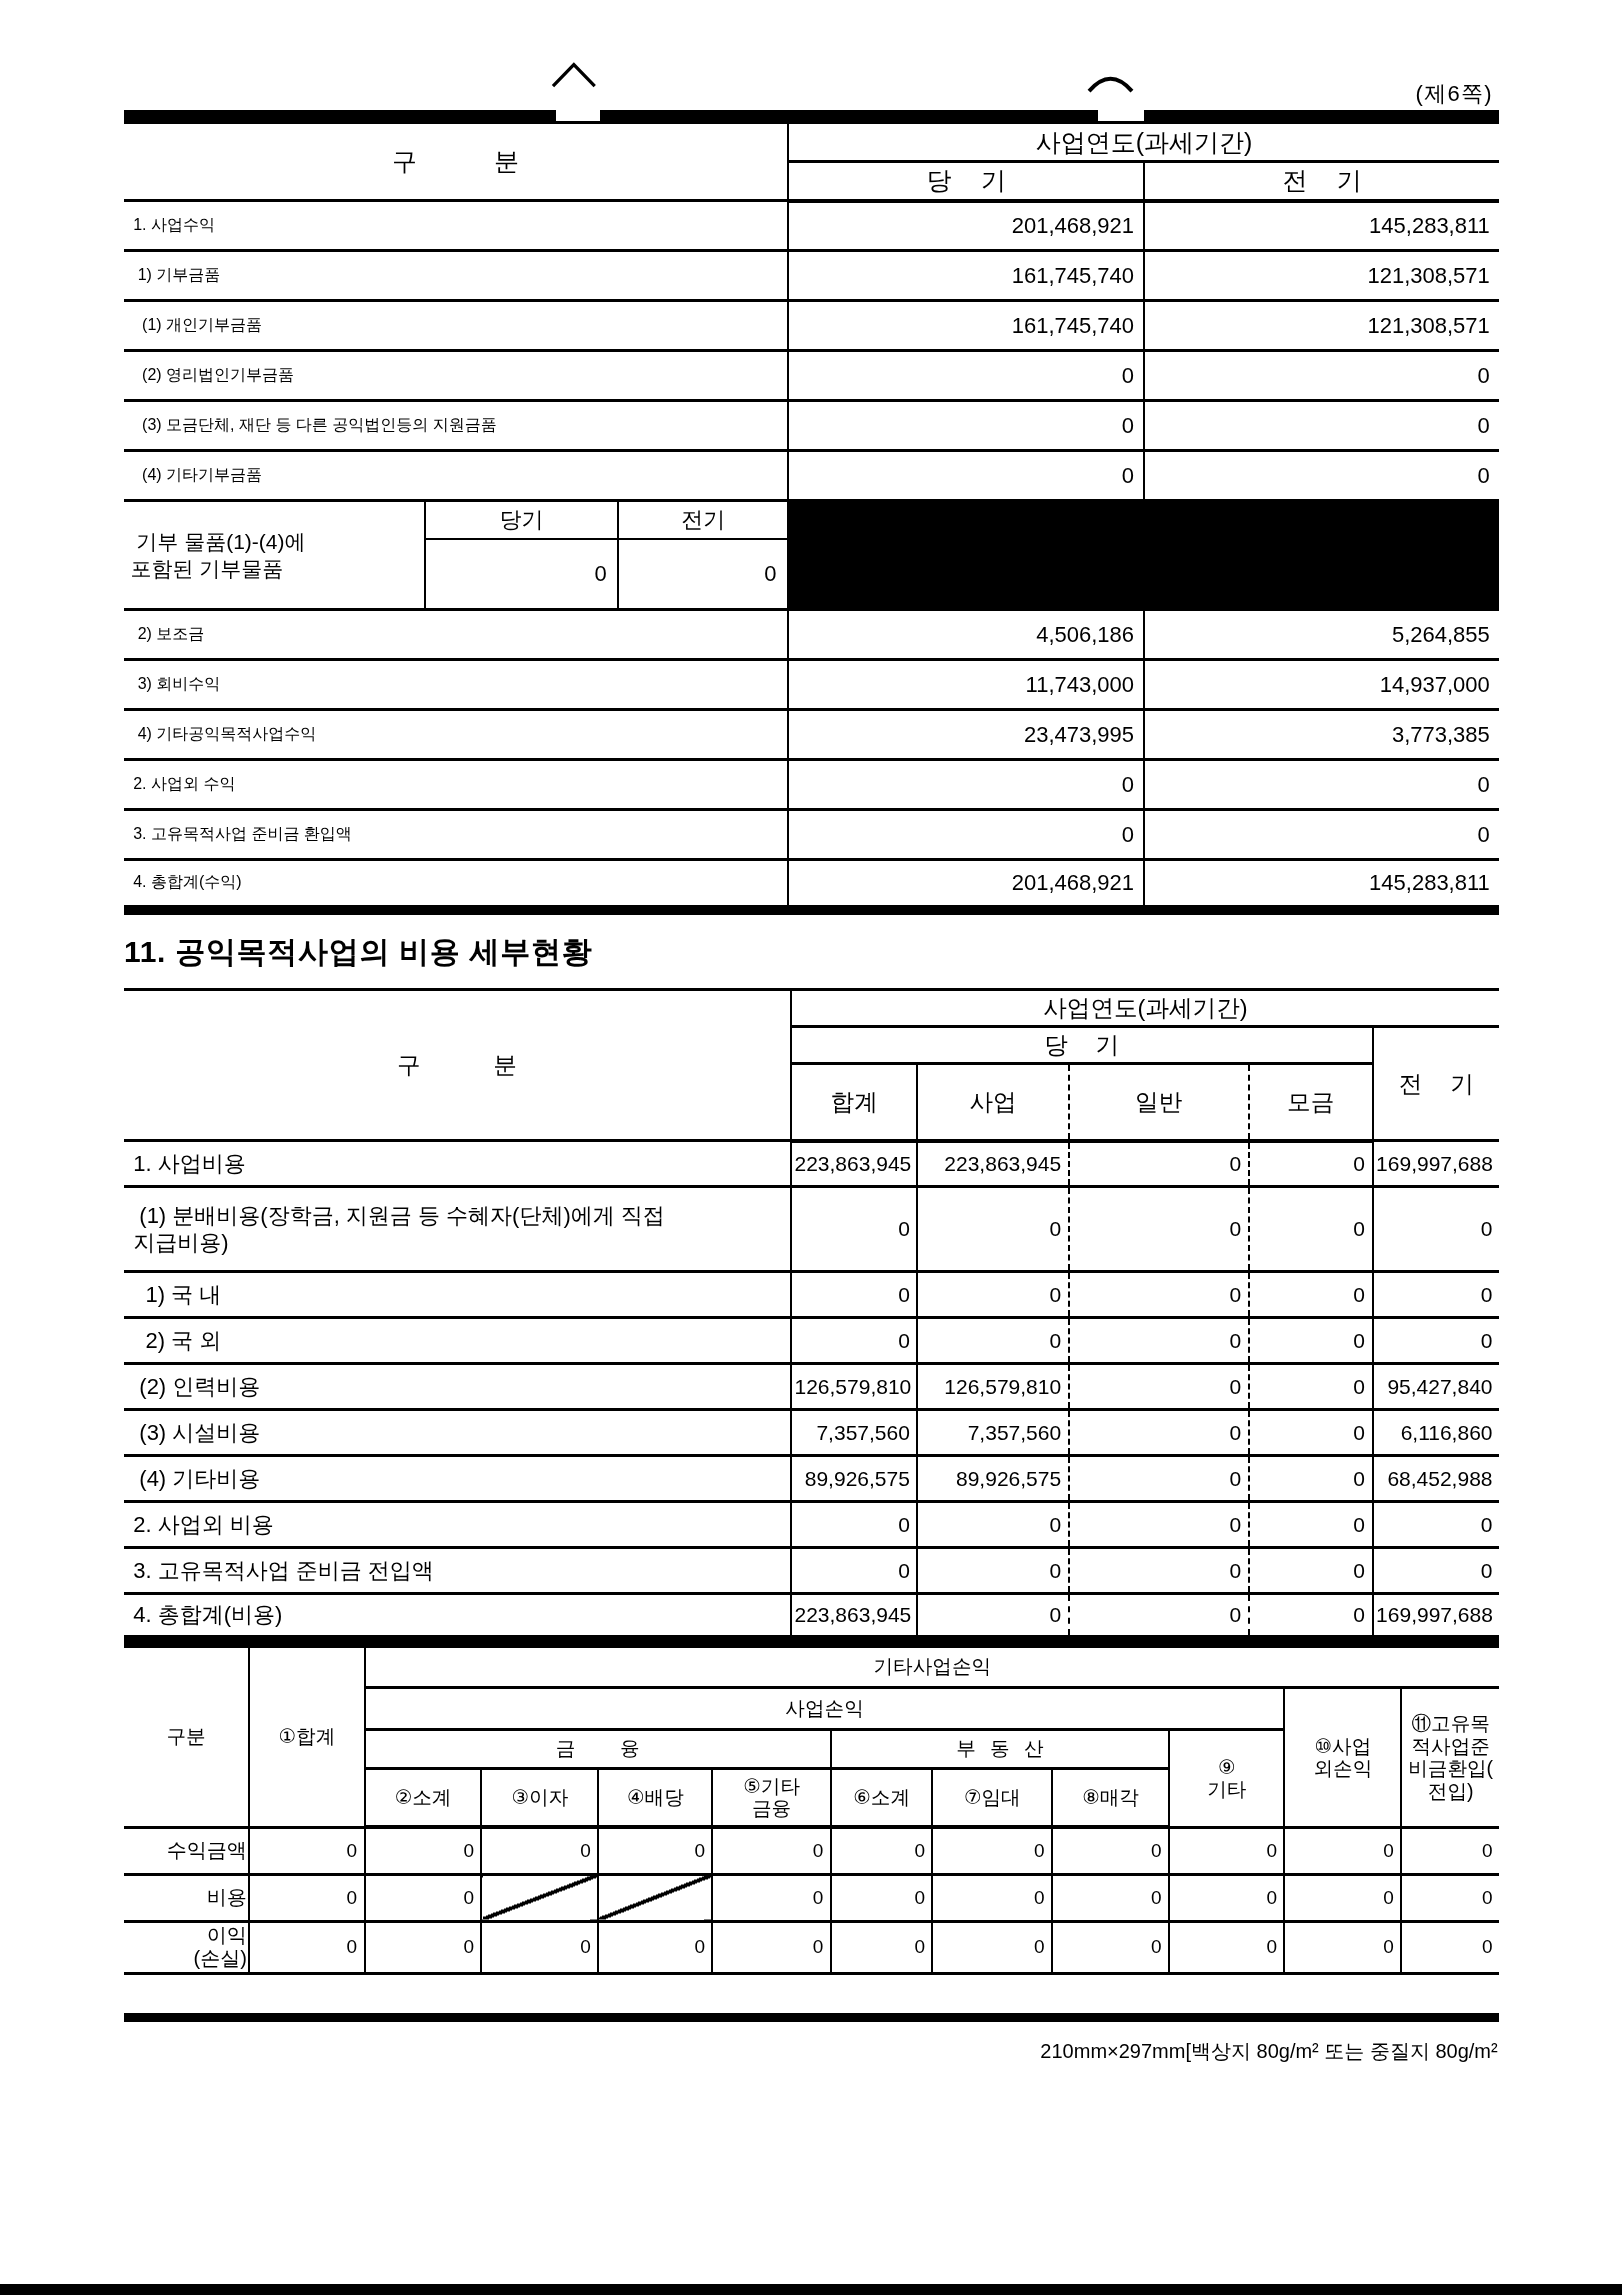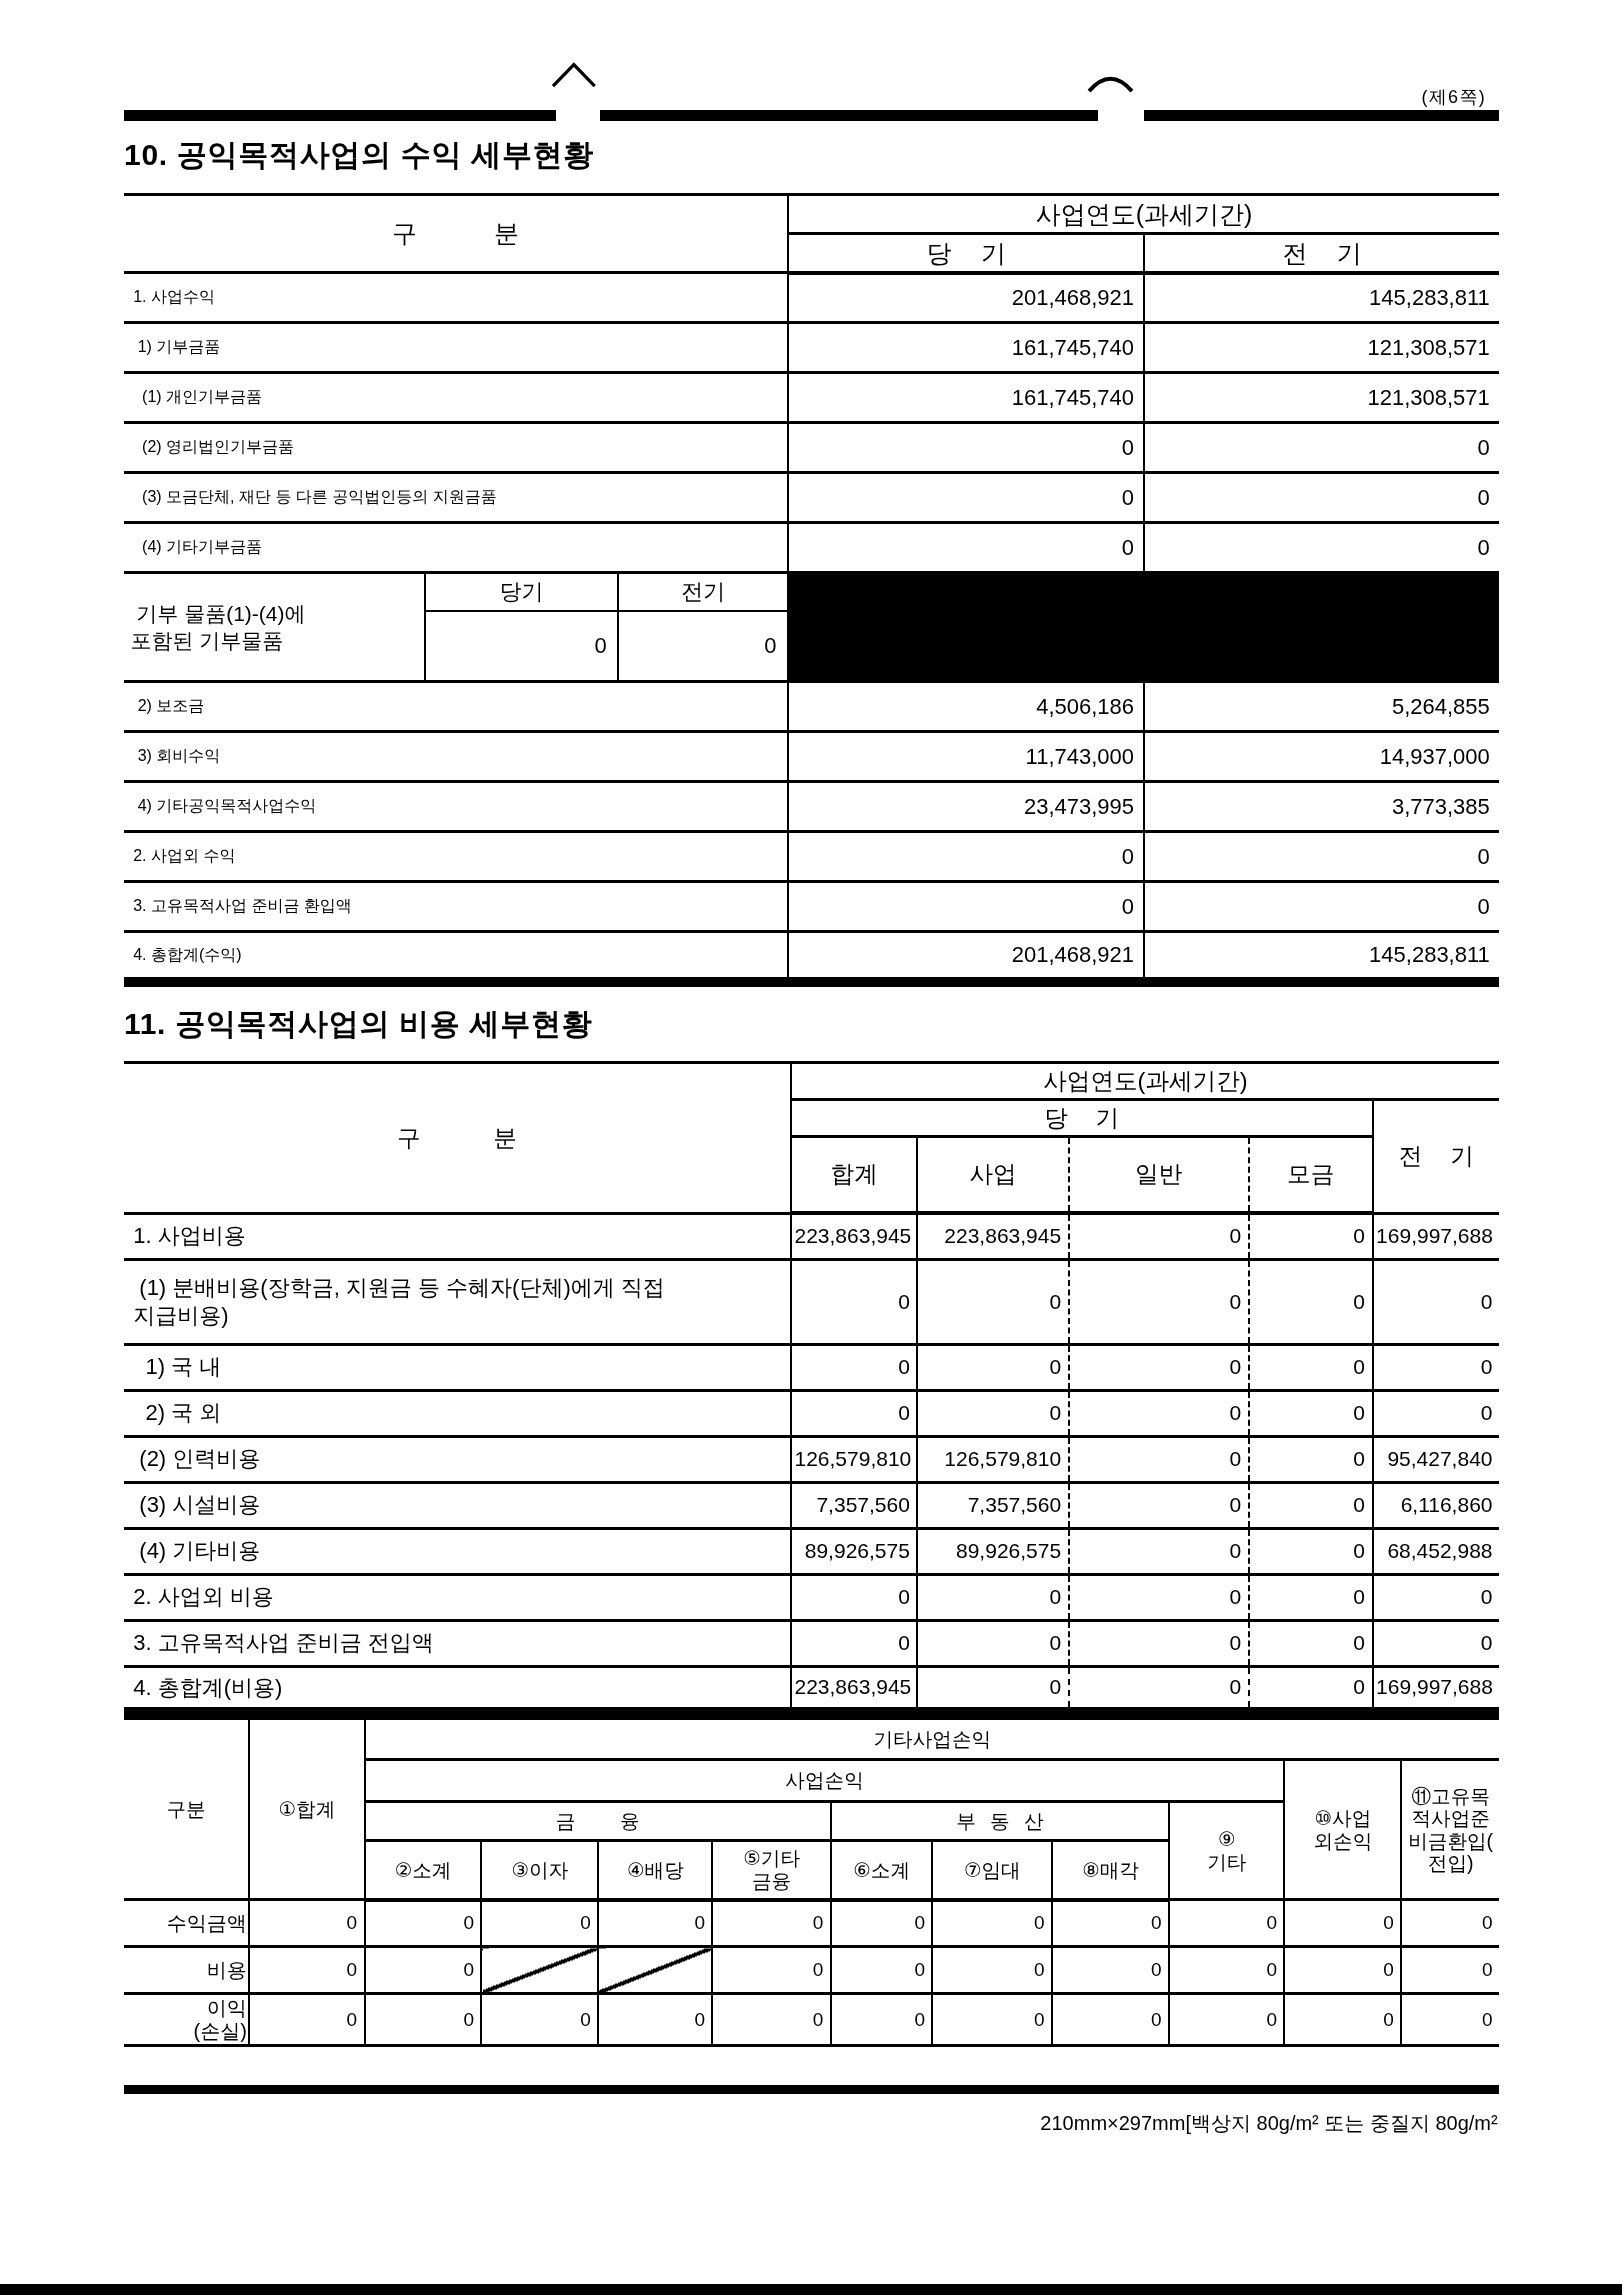--- a/index.html
+++ b/index.html
@@ -1,21 +1,21 @@
 <!DOCTYPE html>
 <html lang="ko" style="font-size:10.5px"><head>
 <meta charset="utf-8">
 <style>
   html,body{margin:0;padding:0;width:1623px;height:2295px;background:#fff;
     font-family:"Liberation Sans","DejaVu Sans",sans-serif;color:#000;overflow:hidden}
   body{position:relative}
   .content{padding:0 124px}
   
   .page-head{position:relative;height:110px}
-  .page-number{position:absolute;right:13px;bottom:1.3px;font-size:18px;letter-spacing:1.3px}
+  .page-number{position:absolute;right:6px;bottom:1.3px;font-size:22px;letter-spacing:1.3px}
   .fold{position:absolute}
   .fold-left{left:425px;top:60px}
   .fold-right{left:961px;top:69px}
   .top-rule{height:11px;background:linear-gradient(90deg,#000 0 31.4%,transparent 31.4% 34.6%,
     #000 34.6% 70.8%,transparent 70.8% 74.2%,#000 74.2% 100%)}
   
   h2{font-size:30px;font-weight:bold;letter-spacing:0.7px;margin:0}
   .s10-title{margin:14.4px 0 17px}
   .s11-title{margin:17px 0 15.7px}
   .s12-title{margin:18.3px 0 18.3px}
@@ -90,21 +90,20 @@
     </span>
     <span class="fold fold-right">
       <svg width="51" height="26" viewBox="0 0 78 40">
           <path d="M6 34 Q39 -4 72 34" fill="none" stroke="#000" stroke-width="6"></path>
         </svg>
     </span>
     <span class="page-number">(제6쪽)</span>
   </div>
   <div class="top-rule"></div>
 
-  <h2 class="s10-title">10. 공익목적사업의 수익 세부현황</h2>
 
   <table class="t10">
     <colgroup>
         <col style="width:48.3%">
         <col style="width:25.9%">
         <col style="width:25.8%">
       </colgroup>
     <thead>
       <tr>
         <th rowspan="2" class="ws3">구 분</th>

